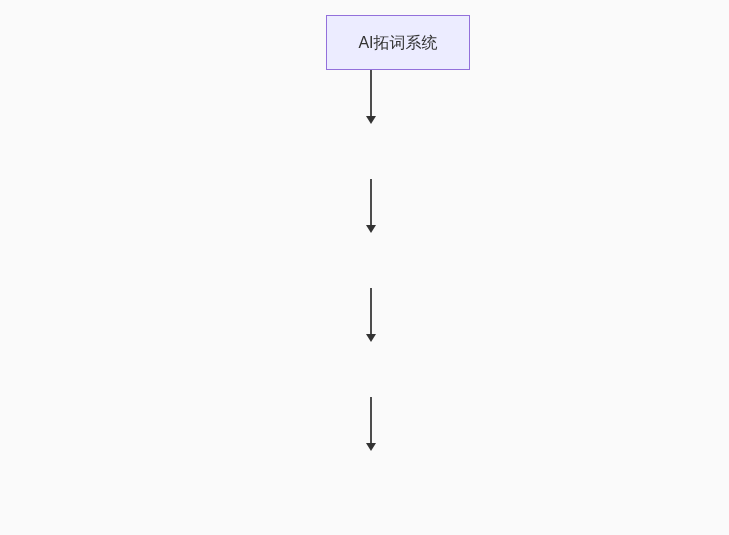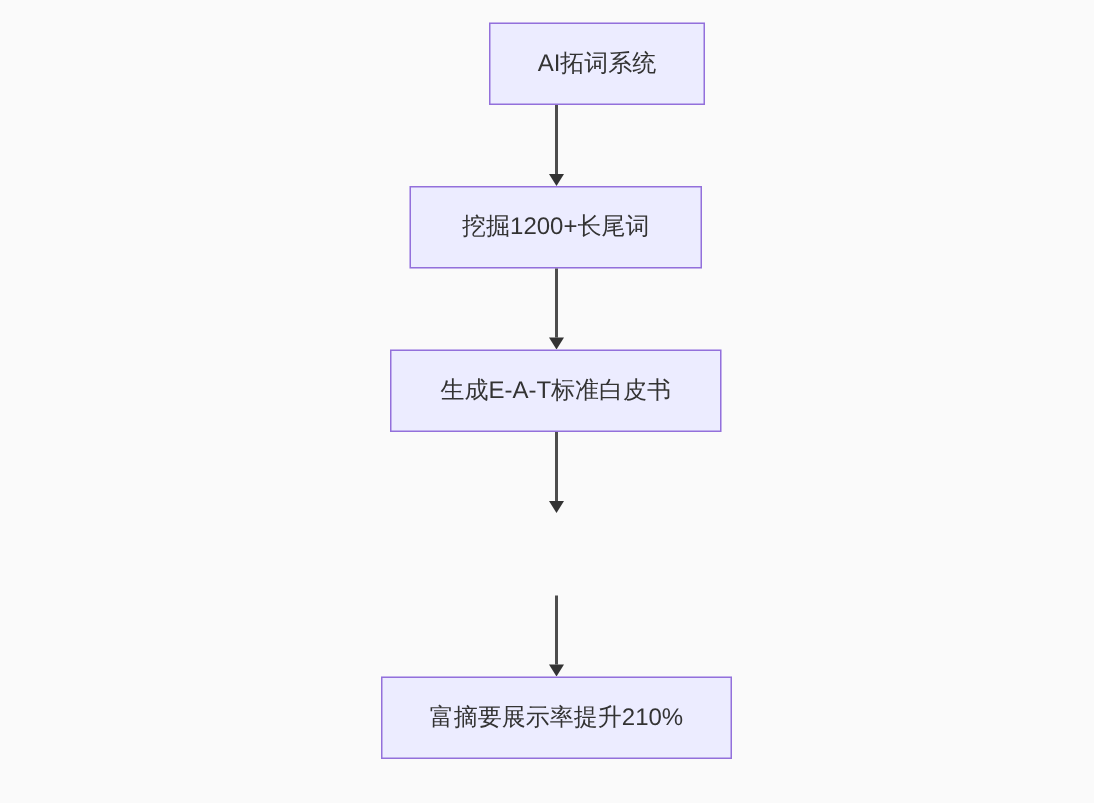--- a/index.html
+++ b/index.html
@@ -70,35 +70,32 @@
 
 <div class="canvas">
 
   <div class="node node-0">AI拓词系统</div>
 
   <div class="edge edge-0">
     <div class="edge-line"></div>
     <div class="edge-arrowhead"></div>
   </div>
 
-  <div class="node node-1">挖掘1200+长尾词</div>
 
   <div class="edge edge-1">
     <div class="edge-line"></div>
     <div class="edge-arrowhead"></div>
   </div>
 
-  <div class="node node-2">生成E-A-T标准白皮书</div>
 
   <div class="edge edge-2">
     <div class="edge-line"></div>
     <div class="edge-arrowhead"></div>
   </div>
 
 
   <div class="edge edge-3">
     <div class="edge-line"></div>
     <div class="edge-arrowhead"></div>
   </div>
 
-  <div class="node node-4">富摘要展示率提升210%</div>
 
 </div>
 
 </body></html>

